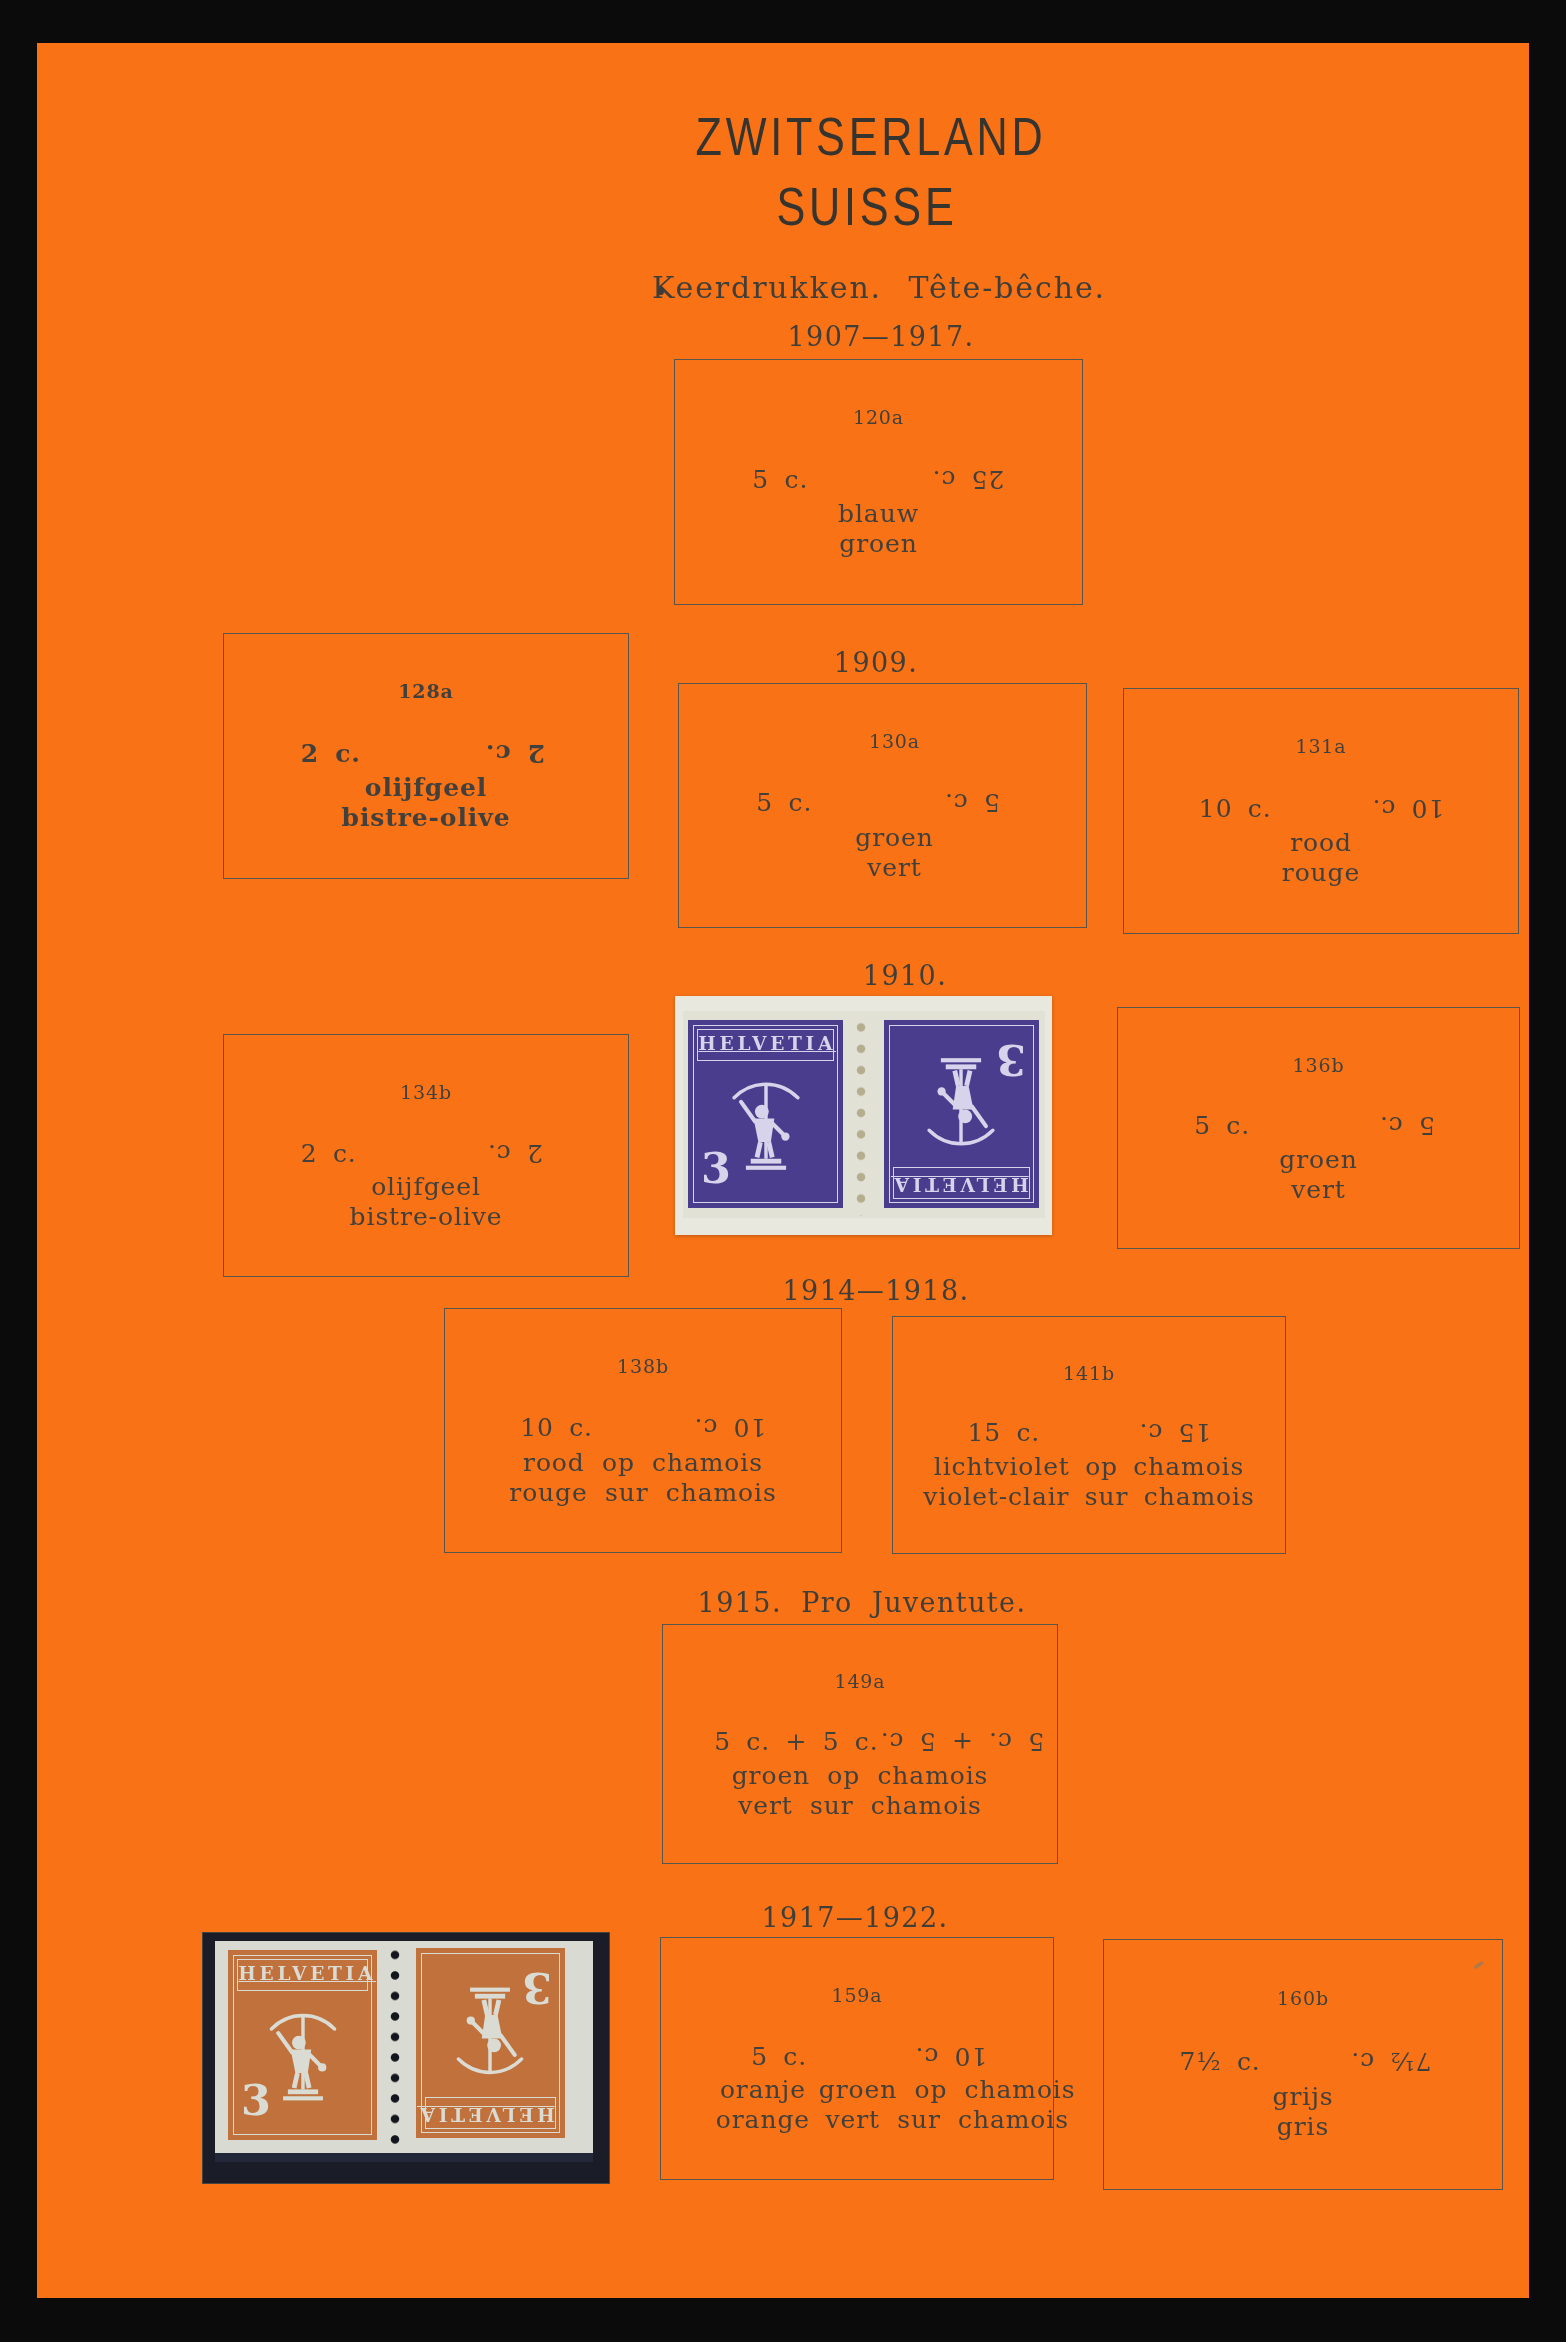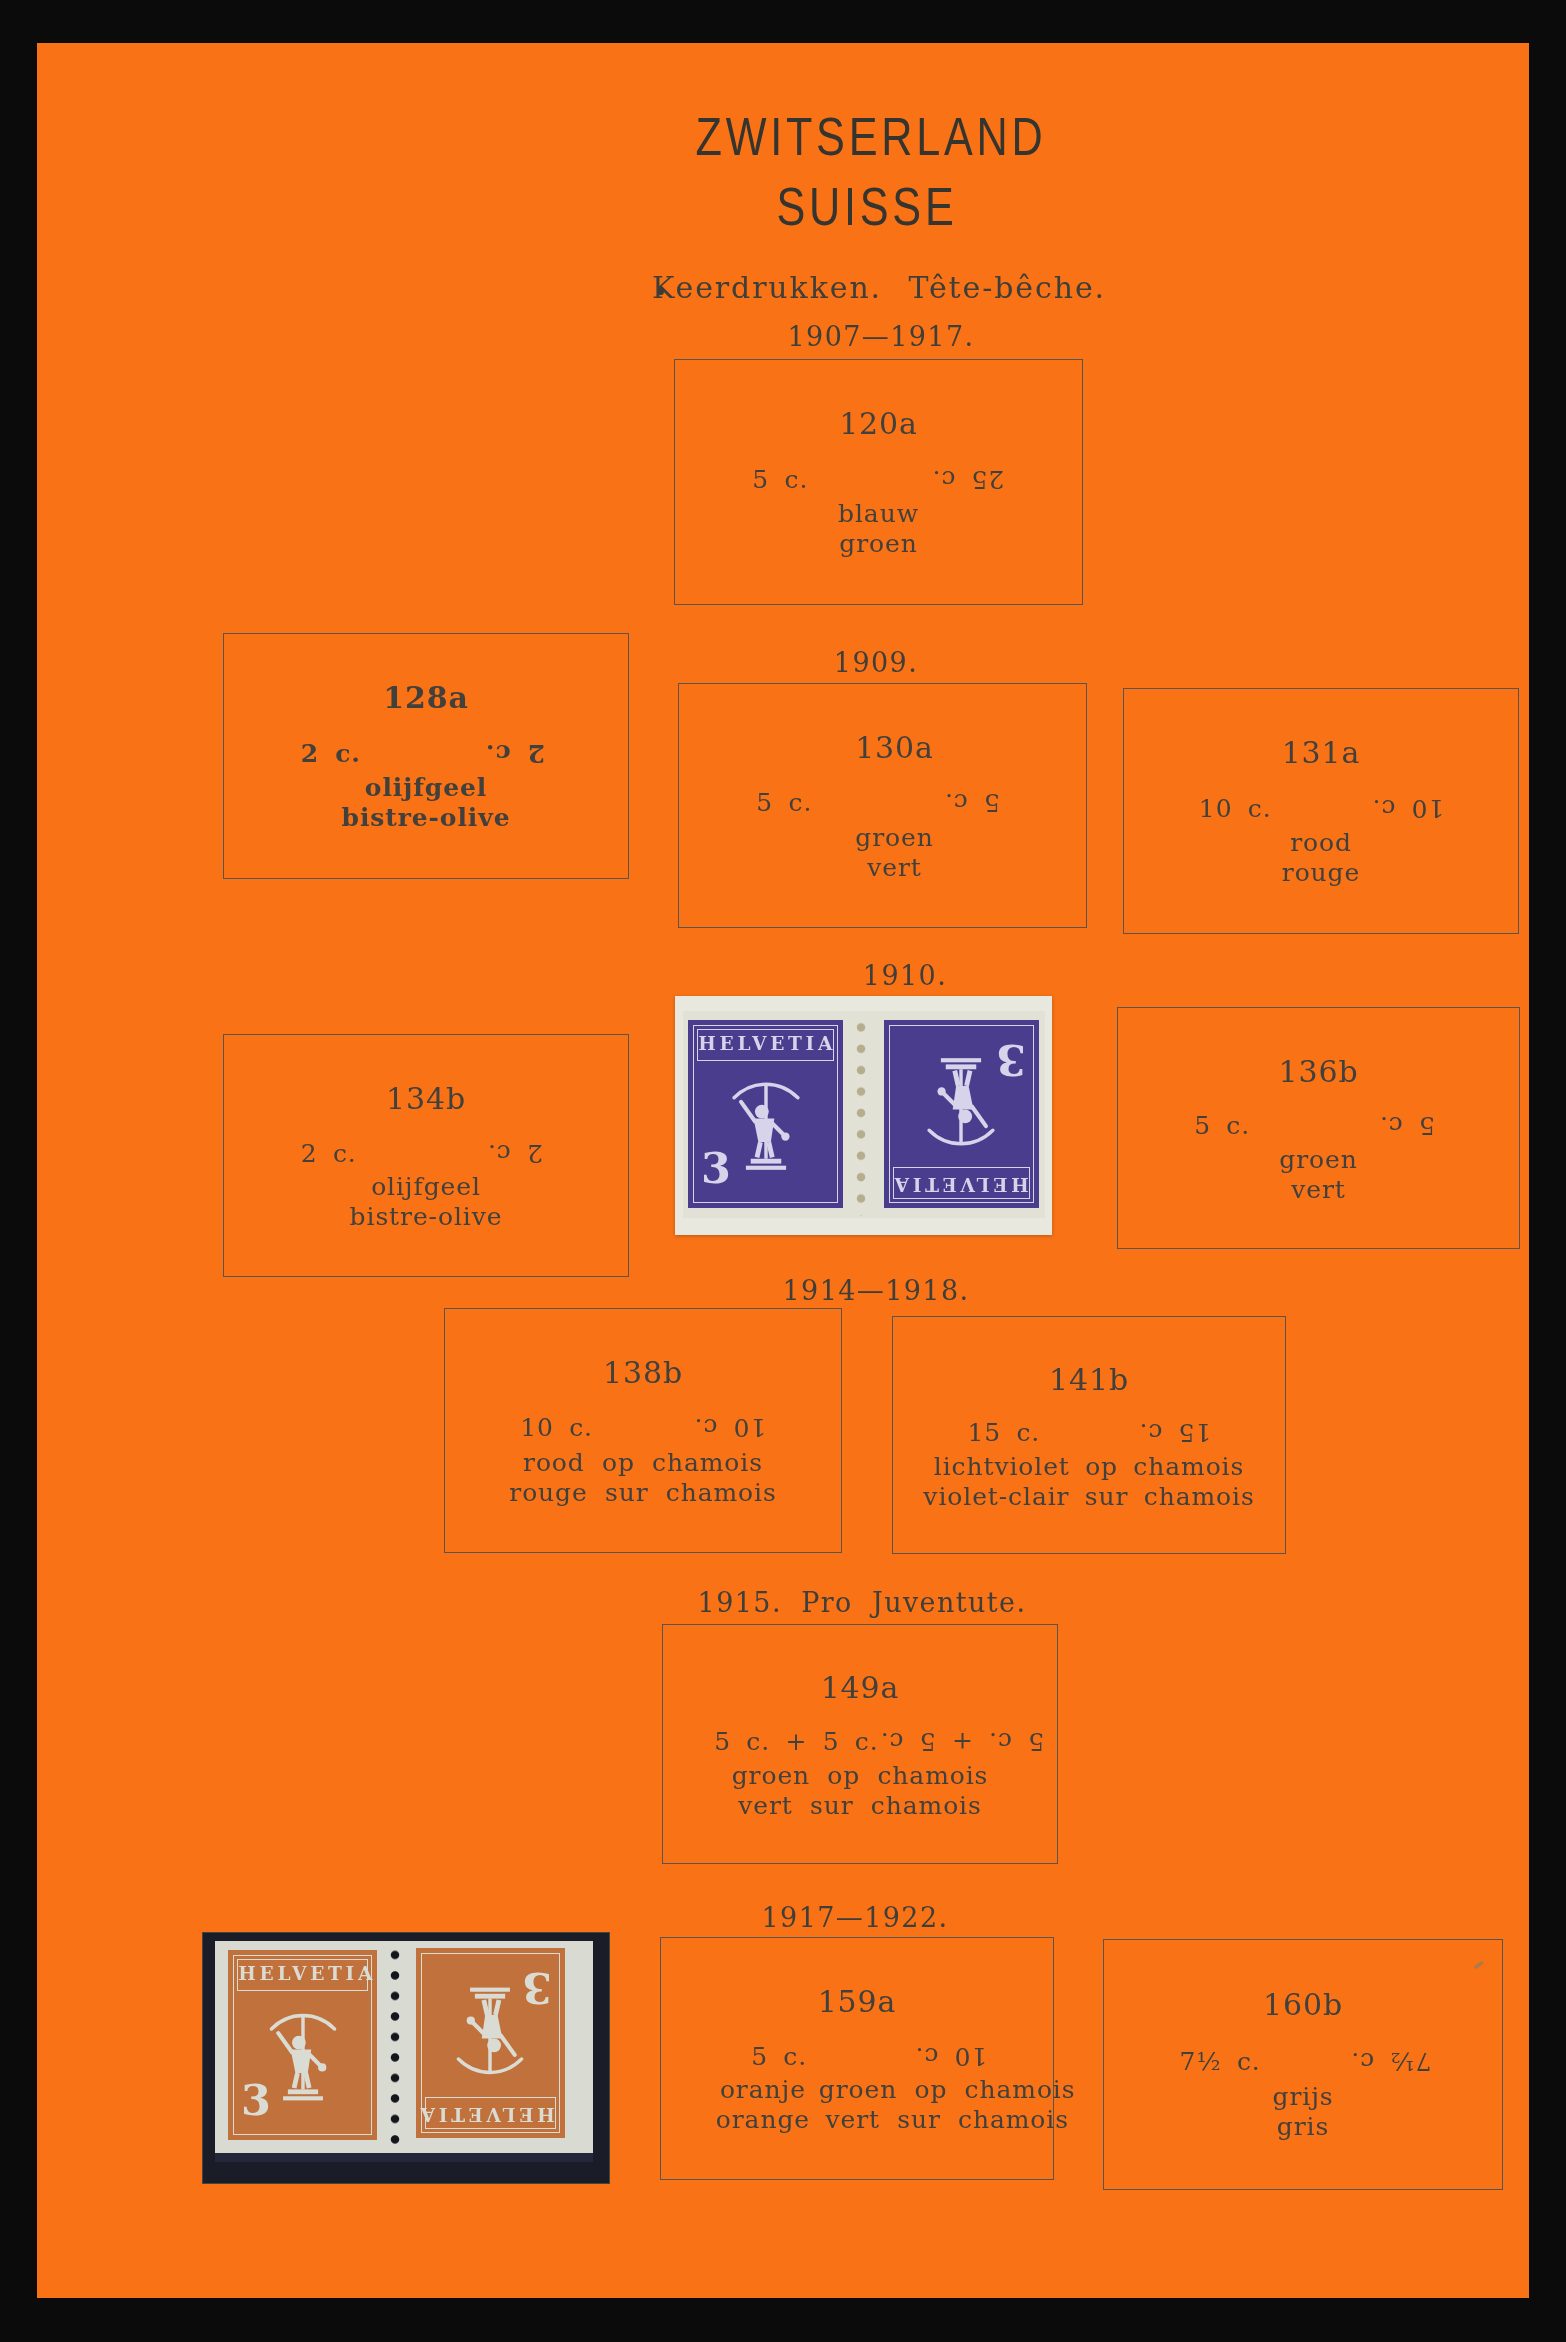--- a/index.html
+++ b/index.html
@@ -10,39 +10,39 @@
   
   .page-title{position:absolute;transform:translateX(-50%) scaleX(0.8);transform-origin:center top;
               font-family:"Liberation Sans", sans-serif;font-size:54px;font-weight:500;
               color:#35342f;letter-spacing:4.7px;white-space:nowrap;}
   .sec-label{position:absolute;transform:translateX(-50%);font-size:27px;color:#3f3e39;
              letter-spacing:1.4px;word-spacing:9.3px;white-space:nowrap;}
   .main-sub{font-size:30px;letter-spacing:1.9px;word-spacing:15px;}
   
   .box{position:absolute;border:1.4px solid #57554e;}
   .box-number{position:absolute;top:19%;width:100%;text-align:center;
-              font-size:30px;color:#41403c;letter-spacing:0.9px;}
+              font-size:19px;color:#41403c;letter-spacing:0.9px;}
   .val-left{position:absolute;top:43%;left:19%;font-size:25px;color:#41403c;
             letter-spacing:0.9px;word-spacing:6.5px;white-space:nowrap;}
   .val-right{position:absolute;top:43%;left:72%;font-size:25px;color:#41403c;
              letter-spacing:0.9px;word-spacing:6.5px;white-space:nowrap;
              transform:translateX(-50%) rotate(180deg);}
   .box-colors{position:absolute;top:57%;width:100%;text-align:center;line-height:30px;
               font-size:25px;color:#41403c;letter-spacing:0.9px;word-spacing:8.4px;}
   .col-left{position:absolute;top:57%;left:26%;transform:translateX(-50%);text-align:center;
             line-height:30px;font-size:25px;color:#41403c;letter-spacing:0.9px;}
   .col-right{position:absolute;top:57%;left:73%;transform:translateX(-50%);text-align:center;
              line-height:30px;font-size:25px;color:#41403c;letter-spacing:0.9px;word-spacing:8.4px;
              white-space:nowrap;}
   
   .stamp-panel{position:relative;overflow:hidden;}
   .panel-frame{position:absolute;left:4.7px;top:4.7px;right:4.7px;bottom:4.7px;border:1.9px solid;}
   .banner{position:absolute;left:9.3px;top:9.3px;right:9.3px;height:30px;border:1.9px solid;
           text-align:center;font-family:"DejaVu Serif", serif;font-size:18.6px;
-          letter-spacing:3.7px;line-height:28px;font-weight:bold;}
+          letter-spacing:3.7px;line-height:28px;font-weight:bold;text-decoration:underline;}
   .numeral{position:absolute;left:13px;bottom:15px;font-size:43px;font-weight:bold;
            font-family:"DejaVu Serif", serif;}
   .figure-svg{position:absolute;left:50%;top:54%;transform:translate(-50%,-50%);}
   .inverted{transform:rotate(180deg);}
   .violet-ink{background:#4a3d8d;}
   .violet-light{color:#d6d3ea;border-color:#d6d3ea;}
   .orange-ink{background:#c0713c;}
   .orange-light{color:#dadcd4;border-color:#dadcd4;}
   .dot-strip{position:absolute;background-repeat:repeat-y;background-position:center 3.7px;}
   .speck{position:absolute;border-radius:50%;}

